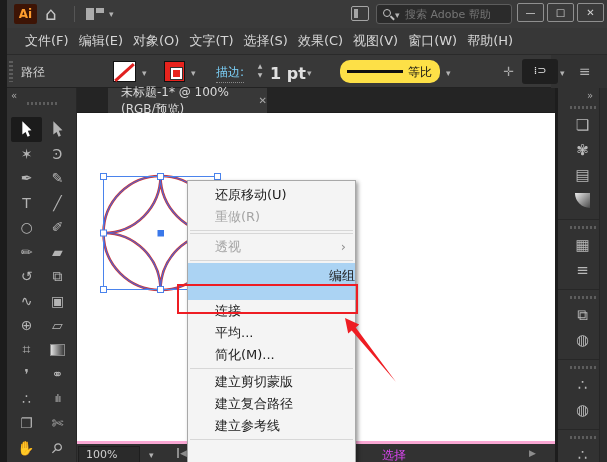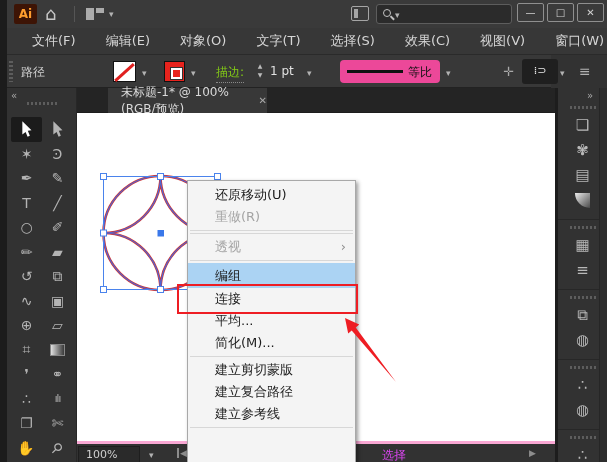--- a/index.html
+++ b/index.html
@@ -21,38 +21,38 @@
   #ws-icon:before { content:""; position:absolute; left:2px; top:2px; bottom:2px; width:4px; background:#a5a5a5; }
   #searchbox { left:376px; top:4px; width:136px; height:20px; background:#2b2b2b; border:1px solid #5d5d5d; border-radius:3px; }
   .mag { position:absolute; left:6px; top:4px; width:8px; height:8px; border:1.5px solid #c2c2c2; border-radius:50%; }
   .mag:after { content:""; position:absolute; left:6px; top:7px; width:5px; height:1.5px; background:#c2c2c2; transform:rotate(45deg); }
   #search-chev { left:18px; top:5px; }
   #search-input { position:absolute; left:28px; top:1px; width:104px; height:16px; background:transparent; border:none; outline:none; color:#9c9c9c; font-size:11px; font-family:inherit; }
   .winbtn { top:3px; width:27px; height:19px; border:1px solid #8f8f8f; border-radius:2px; color:#d2d2d2; font-size:10px; text-align:center; line-height:17px; }
   #btn-min { left:517px; } #btn-max { left:547px; } #btn-close { left:577px; }
 
   
-  #menubar { left:7px; top:28px; width:600px; height:27px; background:#373737; border-bottom:1px solid #2a2a2a; display:flex; align-items:center; padding-left:20px; gap:20px; }
+  #menubar { left:7px; top:28px; width:600px; height:27px; background:#373737; border-bottom:1px solid #2a2a2a; display:flex; align-items:center; padding-left:13px; gap:0; }
   .menu-item { color:#d6d6d6; font-size:13px; padding:3px 5px; white-space:nowrap; }
 
   
   #controlbar { left:7px; top:55px; width:544px; height:33px; background:#383838; border-bottom:1px solid #222; }
   .vdots { left:2px; top:6px; width:4px; height:21px; background:repeating-linear-gradient(180deg,#5d5d5d 0 2px,transparent 2px 4px); }
   #sel-type { left:14px; top:9px; font-size:12px; color:#cdcdcd; }
   #fill-swatch { left:106px; top:6px; width:23px; height:21px; background:#fff; border:1px solid #111; }
   #fill-swatch:before { content:""; position:absolute; left:-2px; right:-2px; top:9px; height:3px; background:#e0201f; transform:rotate(-42deg); }
   #fill-chev { left:135px; top:13px; }
   #stroke-swatch { left:157px; top:6px; width:21px; height:21px; background:#e8231d; border:1px solid #111; }
   #stroke-swatch:before { content:""; position:absolute; left:6px; top:6px; width:7px; height:7px; border:2px solid #fff; outline:1px solid #333; }
   #stroke-chev { left:184px; top:13px; }
-  #stroke-label { left:209px; top:9px; font-size:12px; color:#84cc16; border-bottom:1px dotted #8a8a8a; padding-bottom:1px;text-align:center; }
+  #stroke-label { left:209px; top:9px; font-size:12px; color:#7dd3fc; border-bottom:1px dotted #8a8a8a; padding-bottom:1px;text-align:center; }
   .stepper { left:248px; top:6px; width:10px; height:21px; color:#bbb; font-size:6px; line-height:9px; text-align:center; }
-  #stroke-width { left:263px; top:9px; font-size:12px; color:#e0e0e0; }
+  #stroke-width { left:263px; top:9px; font-size:16px; color:#e0e0e0;font-weight:bold; }
   #width-chev { left:300px; top:13px; }
-  #profile-pill { left:333px; top:5px; width:100px; height:23px; background:#ec4899; border-radius:4px; }
+  #profile-pill { left:333px; top:5px; width:100px; height:23px; background:#fde047; border-radius:10px; }
   #profile-line { position:absolute; left:7px; top:10px; width:56px; height:3px; background:#111; }
   #profile-label { position:absolute; right:8px; top:4px; color:#111; font-size:12px; }
   #profile-chev { left:439px; top:13px; }
   #align-icon { left:496px; top:9px; color:#a9a9a9; font-size:13px; }
   #opt-btn { left:515px; top:4px; width:36px; height:25px; background:#1f1f1f; border-radius:3px; color:#e8e8e8; font-size:11px; text-align:center; line-height:24px; }
   #opt-chev { left:553px; top:13px; }
   #cbar-menu-icon { left:572px; top:8px; color:#b2b2b2; font-size:14px; }
 
   
   #toolbar { left:7px; top:88px; width:70px; height:374px; background:#323232; border-right:1px solid #272727; }
@@ -90,21 +90,21 @@
   #zoom-chev { left:72px; top:6px; }
   .nav { position:absolute; top:4px; color:#8d8d8d; font-size:9px; }
   #nav-first { left:100px; border-left:2px solid #8d8d8d; padding-left:1px; }
   #nav-prev { left:118px; }
   #status-tool { position:absolute; left:305px; top:3px; color:#d946ef; font-size:12px; }
   #nav-next { left:452px; }
 
   
   #ctxmenu { left:187px; top:180px; width:169px; height:290px; background:#f4f4f4; border:1px solid #a8a8a8; box-shadow:2px 2px 4px rgba(0,0,0,.4); padding-top:3px; z-index:20; }
   .cm-item { height:22px; line-height:22px; padding-left:27px; font-size:13px; color:#1c1c1c; position:relative; white-space:nowrap; }
-  .cm-item.big { height:25px; line-height:25px; }
+  .cm-item.big { height:37px; line-height:25px;text-align:right; }
   .cm-item.disabled { color:#a4a4a4; }
   .cm-item.selected { background:#abd3f3; }
   .cm-sub { position:absolute; right:9px; top:0; color:#8f8f8f; }
   .cm-sep { height:1px; background:#d7d7d7; margin:2px 2px; }
 
   
   #red-box { left:177px; top:284px; width:181px; height:30px; border:2px solid #ee1d23; z-index:25; }
   #red-arrow { left:340px; top:312px; z-index:26; }
 </style>
 </head>
@@ -114,20 +114,21 @@
   <div class="abs" id="ai-logo">Ai</div>
   <div class="abs" id="home-icon">⌂</div>
   <div class="abs" id="tb-sep"></div>
   <div class="abs tile1"></div>
   <div class="abs tile2"></div>
   <div class="abs chev" id="arrange-chev">▾</div>
   <div class="abs" id="ws-icon"></div>
   <div class="abs" id="searchbox">
     <span class="mag"></span>
     <span class="abs chev" id="search-chev">▾</span>
+    <input id="search-input" placeholder="搜索 Adobe 帮助" style="">
   </div>
   <div class="abs winbtn" id="btn-min">—</div>
   <div class="abs winbtn" id="btn-max">□</div>
   <div class="abs winbtn" id="btn-close">✕</div>
 </div>
 
 <div class="abs" id="menubar">
   <span class="menu-item">文件(F)</span>
   <span class="menu-item">编辑(E)</span>
   <span class="menu-item">对象(O)</span>

